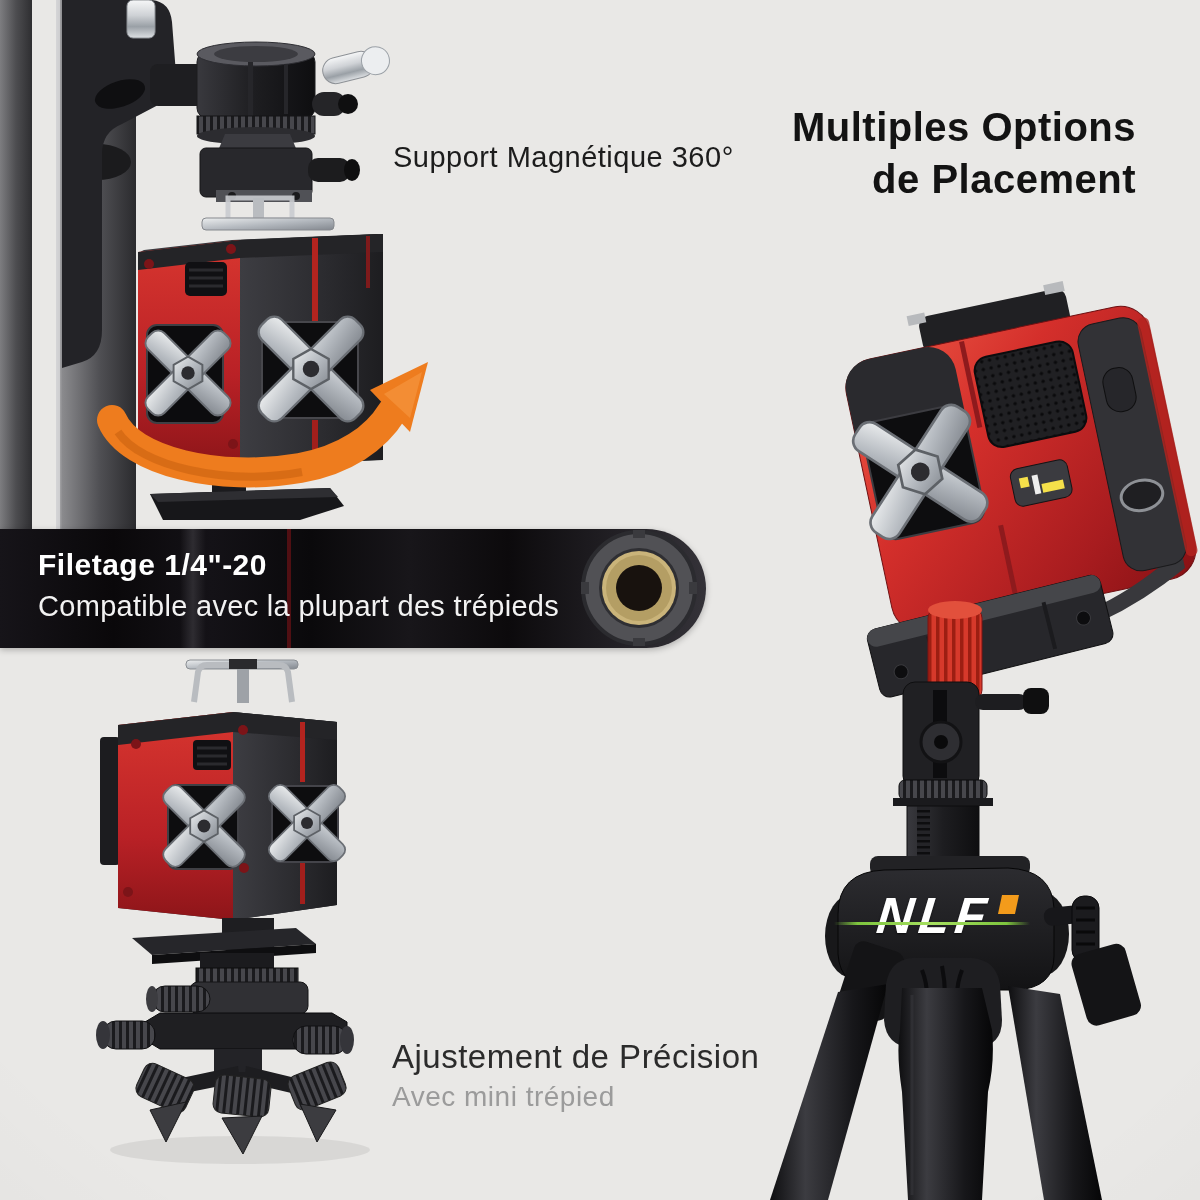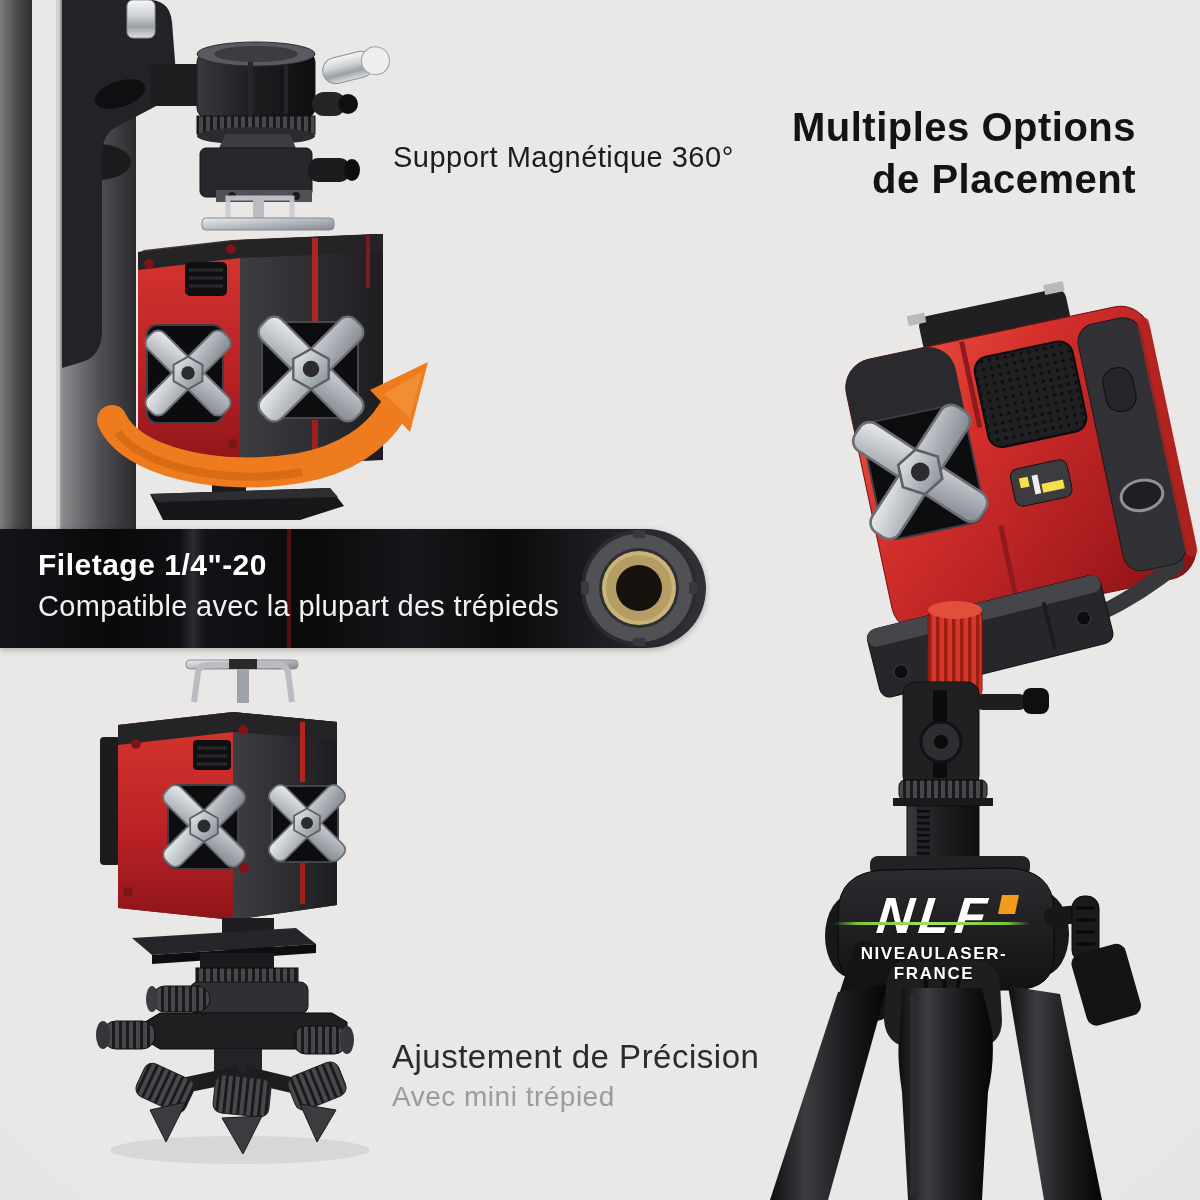--- a/index.html
+++ b/index.html
@@ -366,16 +366,15 @@
 
   <div class="lbl-adjust">Ajustement de Précision</div>
   <div class="lbl-adjust-sub">Avec mini trépied</div>
 
   <div class="logo">
     <div class="row">
       <span class="acr">NLF</span>
       <span class="tick"></span>
       <span class="laserline"></span>
     </div>
-    <div class="name">NIVEAULASER-FRANCE</div>
   </div>
 
 </div>
 
 </body></html>

